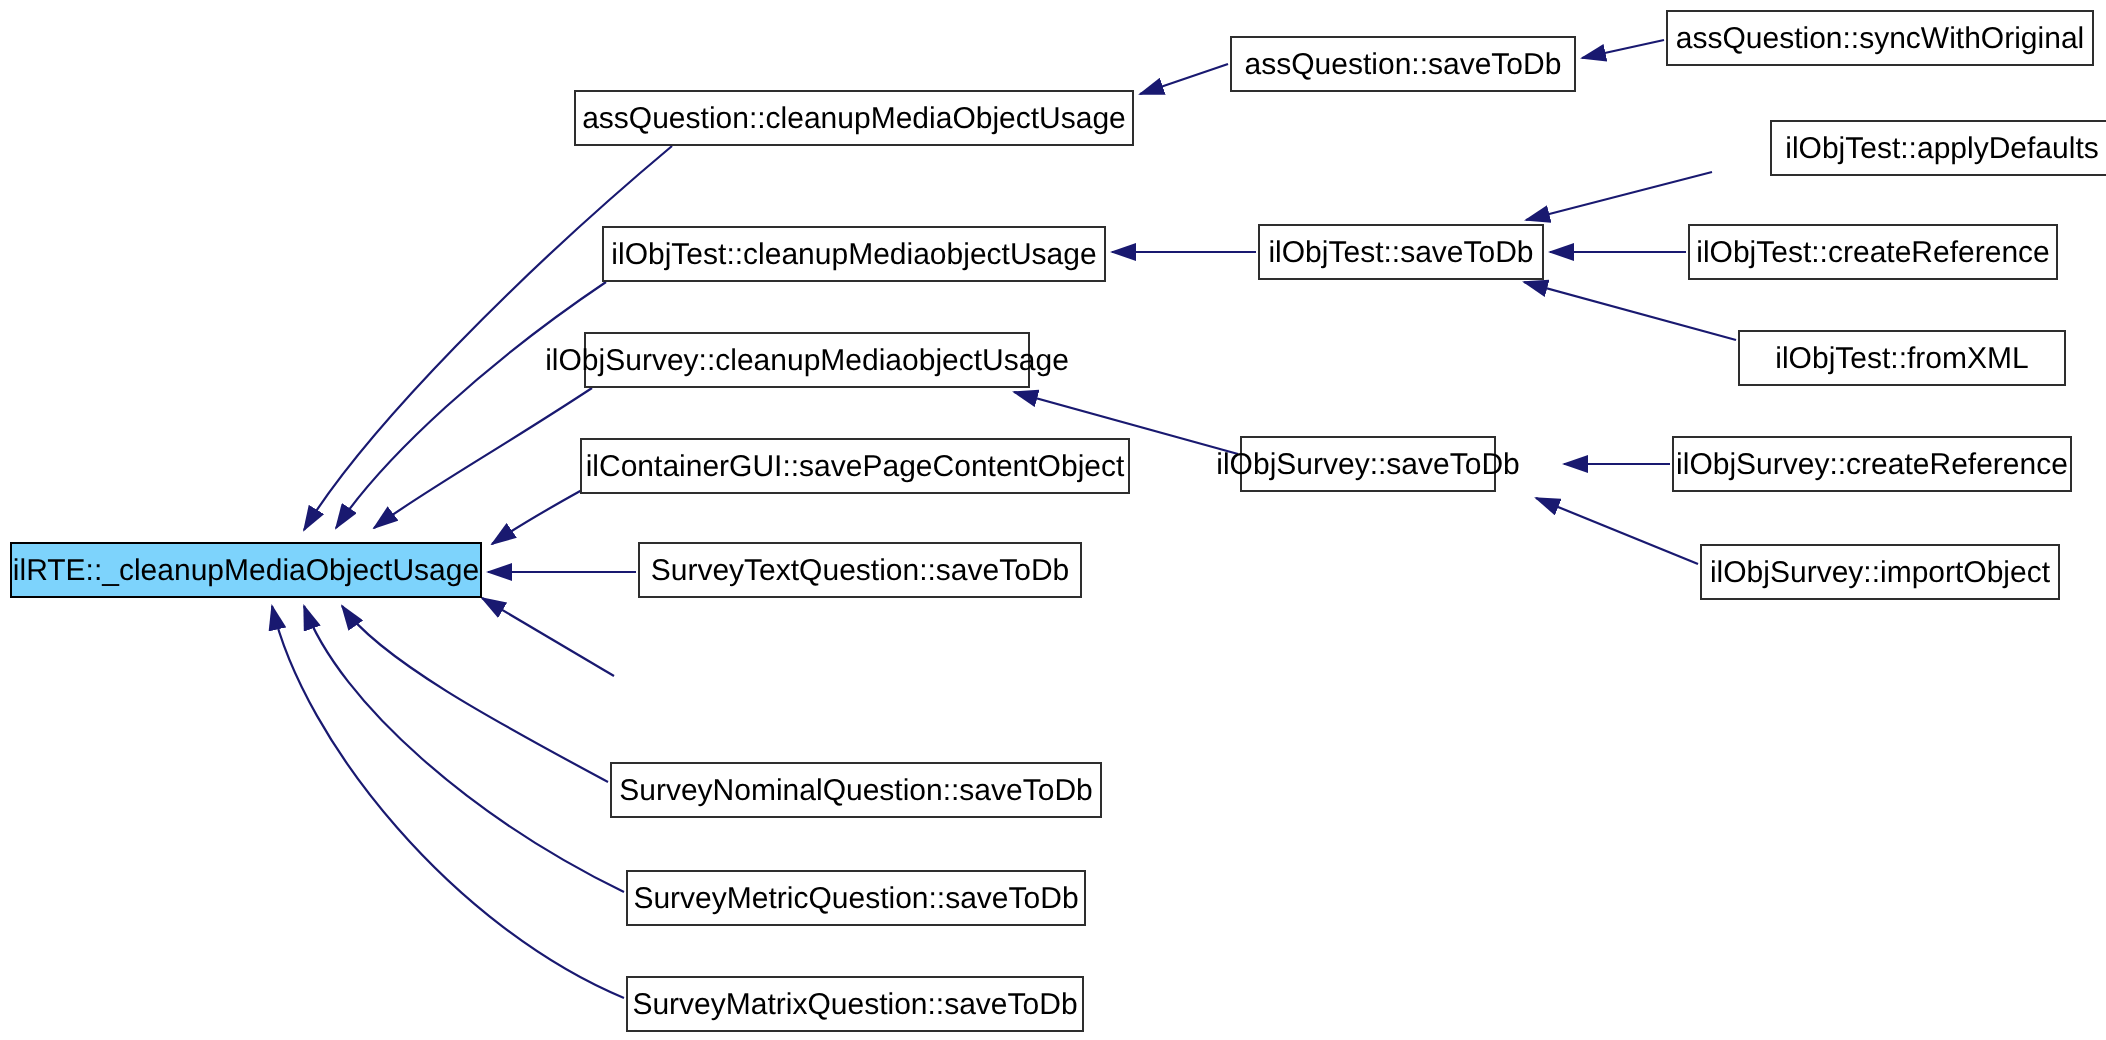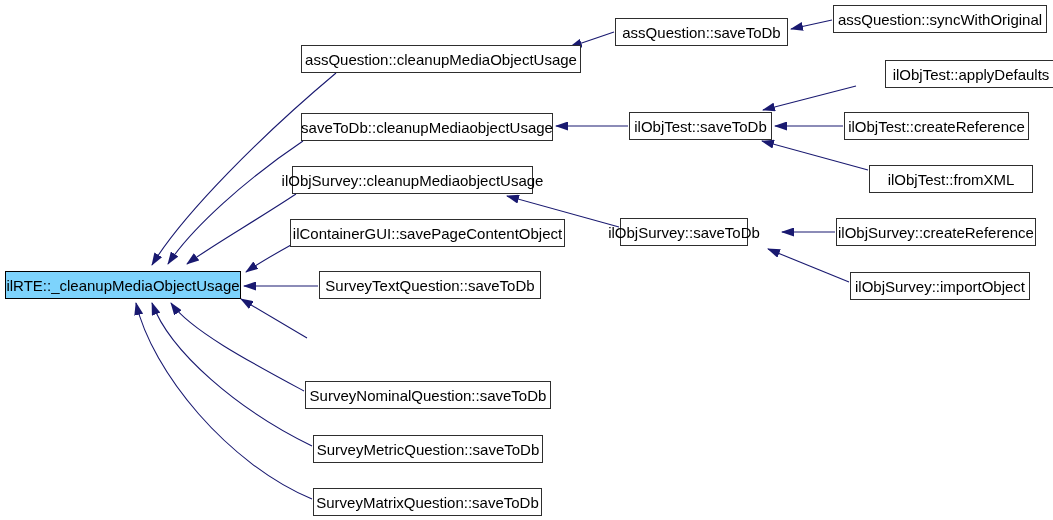--- a/index.html
+++ b/index.html
@@ -62,37 +62,37 @@
     <path class="edge" d="M 856 86 L 763 110" marker-end="url(#arrow)"></path>
     <path class="edge" d="M 843 126 L 775 126" marker-end="url(#arrow)"></path>
     <path class="edge" d="M 868 170 L 762 141" marker-end="url(#arrow)"></path>
     <path class="edge" d="M 619 227 L 507 196" marker-end="url(#arrow)"></path>
     <path class="edge" d="M 835 232 L 782 232" marker-end="url(#arrow)"></path>
     <path class="edge" d="M 849 282 L 768 249" marker-end="url(#arrow)"></path>
   </svg>
 
   <div class="node main" style="left:5px; top:271px; width:236px">ilRTE::_cleanupMediaObjectUsage</div>
 
-  <div class="node" style="left:301px; top:45px; width:280px">assQuestion::cleanupMediaObjectUsage</div>
+  <div class="node" style="left:287px; top:45px; width:280px">assQuestion::cleanupMediaObjectUsage</div>
 
   <div class="node" style="left:615px; top:18px; width:173px">assQuestion::saveToDb</div>
 
   <div class="node" style="left:833px; top:5px; width:214px">assQuestion::syncWithOriginal</div>
 
-  <div class="node" style="left:301px; top:113px; width:252px">saveToDb::cleanupMediaobjectUsage</div>
+  <div class="node" style="left:301px; top:113px; width:252px">ilObjTest::cleanupMediaobjectUsage</div>
 
   <div class="node" style="left:629px; top:112px; width:143px">ilObjTest::saveToDb</div>
 
   <div class="node" style="left:885px; top:60px; width:172px">ilObjTest::applyDefaults</div>
 
   <div class="node" style="left:844px; top:112px; width:185px">ilObjTest::createReference</div>
 
   <div class="node" style="left:869px; top:165px; width:164px">ilObjTest::fromXML</div>
 
-  <div class="node" style="left:292px; top:166px; width:241px">ilObjSurvey::cleanupMediaobjectUsage</div>
+  <div class="node" style="left:292px; top:166px; width:223px">ilObjSurvey::cleanupMediaobjectUsage</div>
 
   <div class="node" style="left:620px; top:218px; width:128px">ilObjSurvey::saveToDb</div>
 
   <div class="node" style="left:836px; top:218px; width:200px">ilObjSurvey::createReference</div>
 
   <div class="node" style="left:850px; top:272px; width:180px">ilObjSurvey::importObject</div>
 
   <div class="node" style="left:290px; top:219px; width:275px">ilContainerGUI::savePageContentObject</div>
 
   <div class="node" style="left:319px; top:271px; width:222px">SurveyTextQuestion::saveToDb</div>

